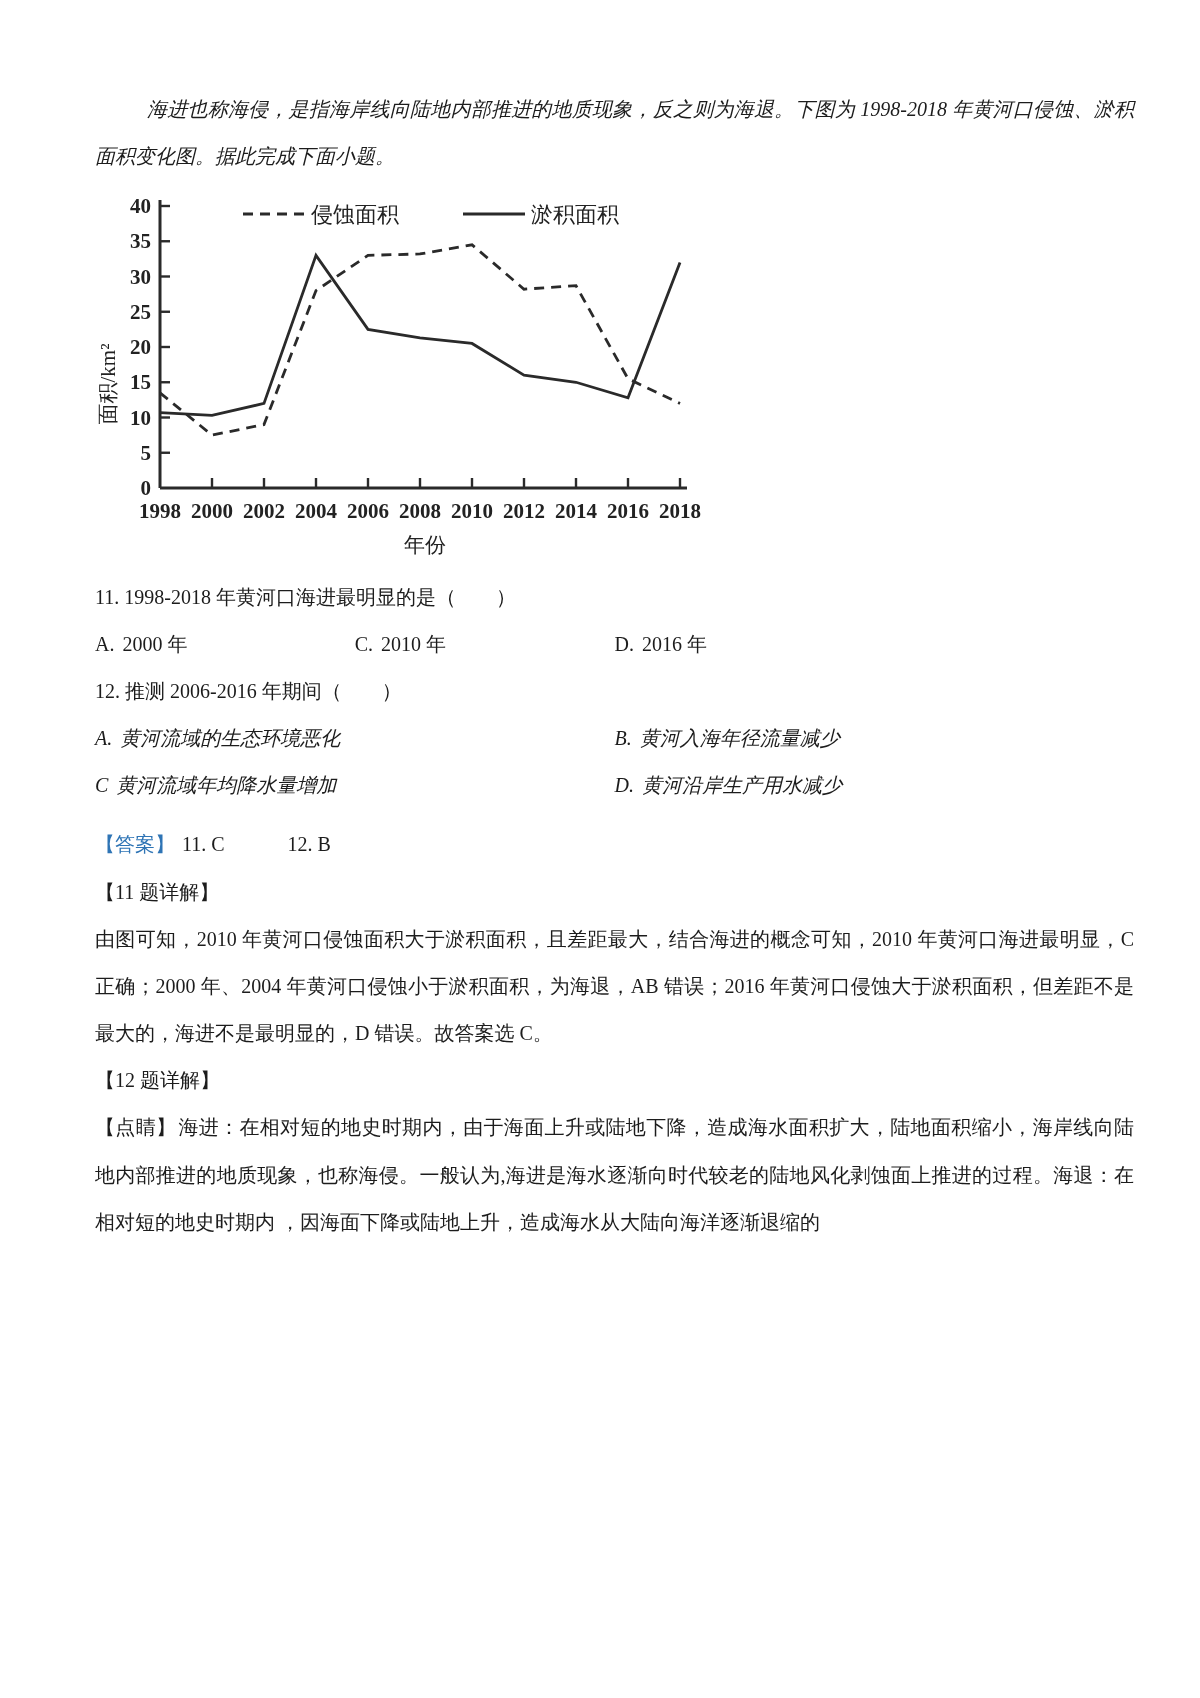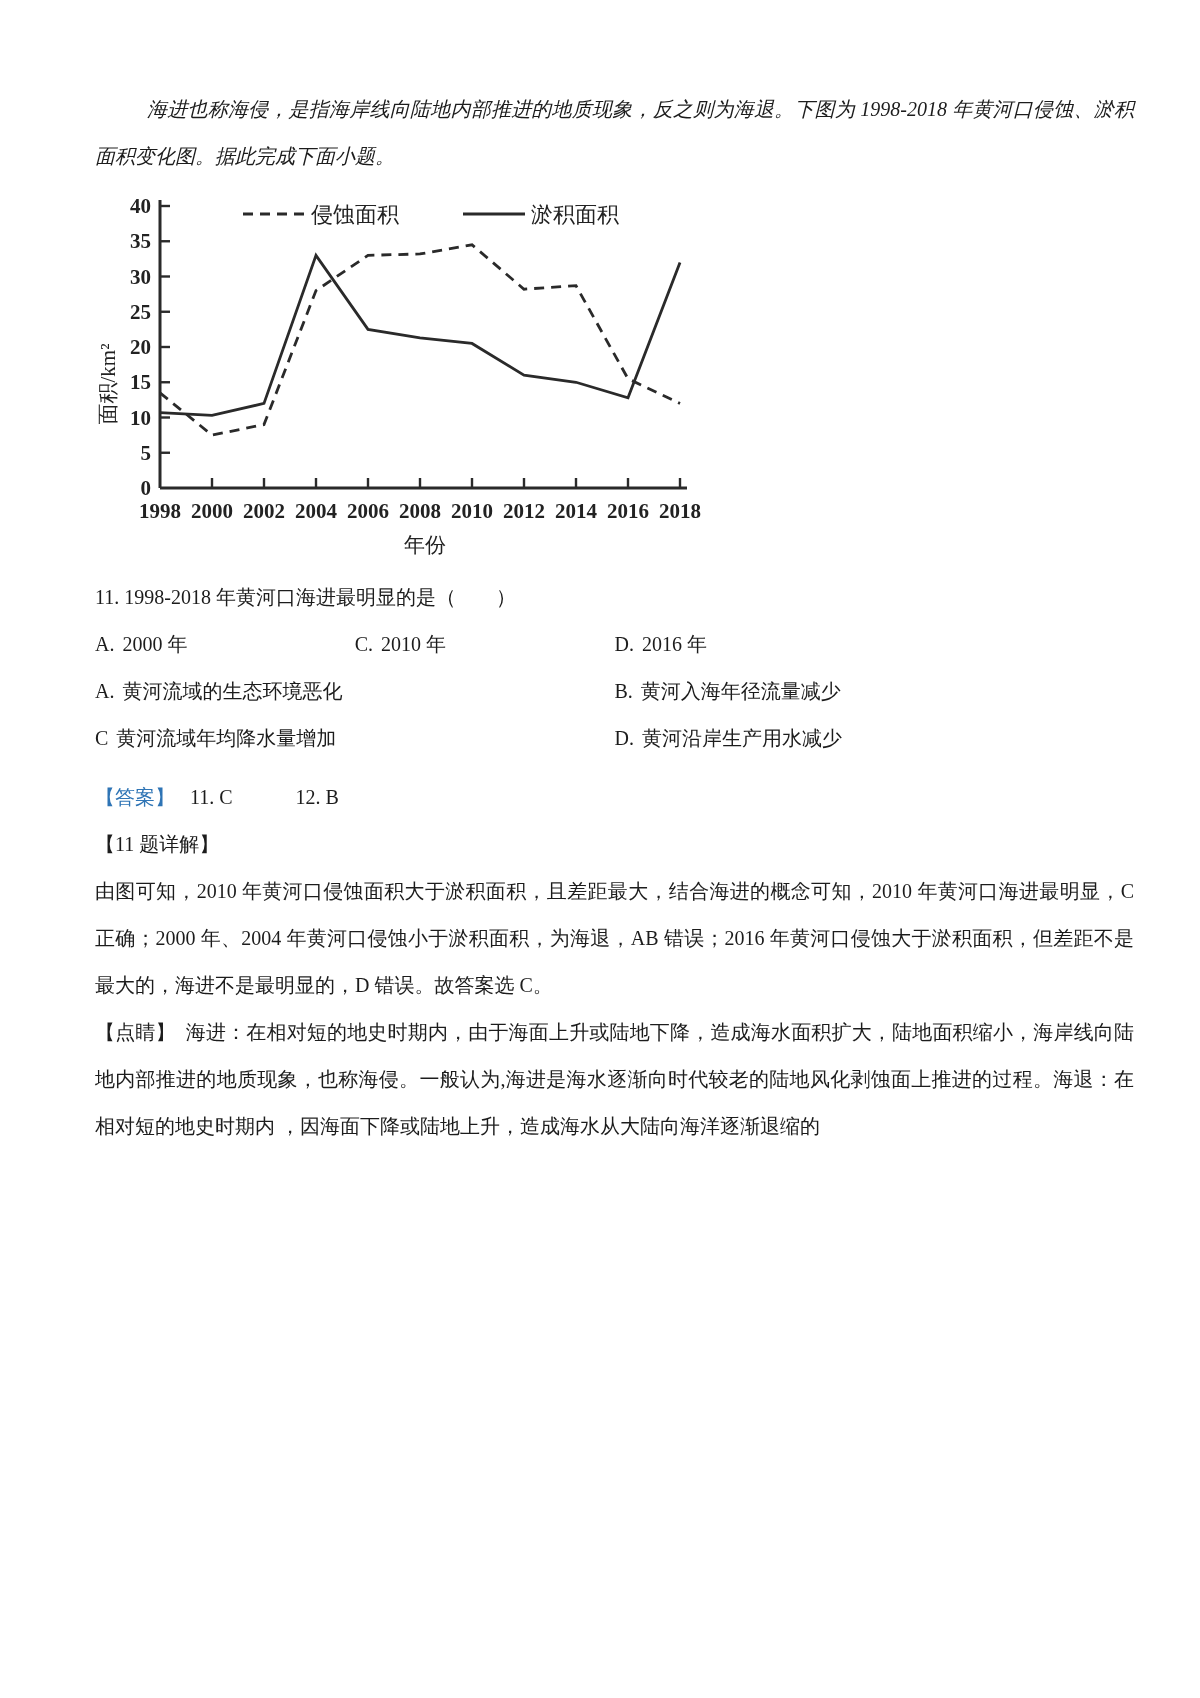--- a/index.html
+++ b/index.html
@@ -13,27 +13,27 @@
   .intro { text-indent:2.6em; font-style:italic; }
   .chart-wrap { margin:8px 0 14px 0; width:630px; }
   #chart-svg { display:block; }
   #chart-svg text { font-family:"Liberation Serif","DejaVu Serif",serif; fill:#222; }
   #chart-svg .tick-label { font-size:21px; font-weight:bold; }
   #chart-svg .axis-title { font-size:21px; }
   #chart-svg .legend-label { font-size:22px; }
   .stem { display:block; }
   .opts { display:flex; }
   .opts-4 .opt { width:25%; }
-  .opts-2 .opt { width:50%; }
+  .opts-2 .opt { width:50%;font-style:italic; }
   .opt-label { margin-right:8px; }
   .answer-line { margin-top:12px; }
   .blue { color:#2e74b5; }
   .ans-item { margin-right:58px; }
   .section-heading { display:block; }
-  .inline-label { margin-right:10px; }
+  .inline-label { margin-right:2px;font-family:Liberation Mono, monospace; }
 </style>
 </head>
 <body>
 
 <div class="content">
 
   <p class="intro">海进也称海侵，是指海岸线向陆地内部推进的地质现象，反之则为海退。下图为 1998-2018 年黄河口侵蚀、淤积面积变化图。据此完成下面小题。</p>
 
   <div class="chart-wrap">
     <svg id="chart-svg" width="630" height="372" viewBox="0 0 630 372" xmlns="http://www.w3.org/2000/svg">
@@ -91,36 +91,38 @@
   <div>
     <span class="stem">11. 1998-2018 年黄河口海进最明显的是（　　）</span>
     <div class="opts opts-4">
       <span class="opt"><span class="opt-label">A.</span><span>2000 年</span></span>
       <span class="opt"><span class="opt-label">C.</span><span>2010 年</span></span>
       <span class="opt"><span class="opt-label">D.</span><span>2016 年</span></span>
     </div>
   </div>
 
   <div>
+    <span class="stem">12. 推测 2006-2016 年期间（　　）</span>
     <div class="opts opts-2">
       <span class="opt"><span class="opt-label">A.</span><span>黄河流域的生态环境恶化</span></span>
       <span class="opt"><span class="opt-label">B.</span><span>黄河入海年径流量减少</span></span>
     </div>
     <div class="opts opts-2">
       <span class="opt"><span class="opt-label">C</span><span>黄河流域年均降水量增加</span></span>
       <span class="opt"><span class="opt-label">D.</span><span>黄河沿岸生产用水减少</span></span>
     </div>
   </div>
 
   <div class="answer-line">
     <span class="blue inline-label">【答案】</span>
     <span class="ans-item">11. C</span>
     <span class="ans-item">12. B</span>
   </div>
 
 
   <span class="section-heading">【11 题详解】</span>
   <p>由图可知，2010 年黄河口侵蚀面积大于淤积面积，且差距最大，结合海进的概念可知，2010 年黄河口海进最明显，C 正确；2000 年、2004 年黄河口侵蚀小于淤积面积，为海退，AB 错误；2016 年黄河口侵蚀大于淤积面积，但差距不是最大的，海进不是最明显的，D 错误。故答案选 C。</p>
 
+  <span class="section-heading">【12 题详解】</span>
 
   <p><span class="inline-label">【点睛】</span><span>海进：在相对短的地史时期内，由于海面上升或陆地下降，造成海水面积扩大，陆地面积缩小，海岸线向陆地内部推进的地质现象，也称海侵。一般认为,海进是海水逐渐向时代较老的陆地风化剥蚀面上推进的过程。海退：在相对短的地史时期内 ，因海面下降或陆地上升，造成海水从大陆向海洋逐渐退缩的</span></p>
 
 </div>
 
 </body></html>

